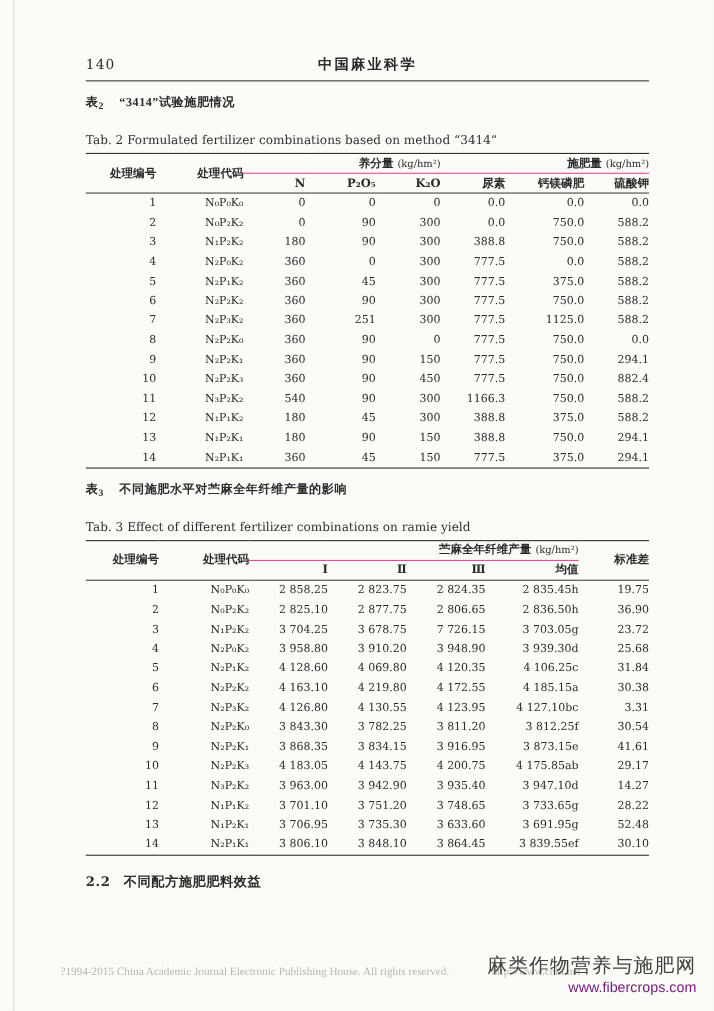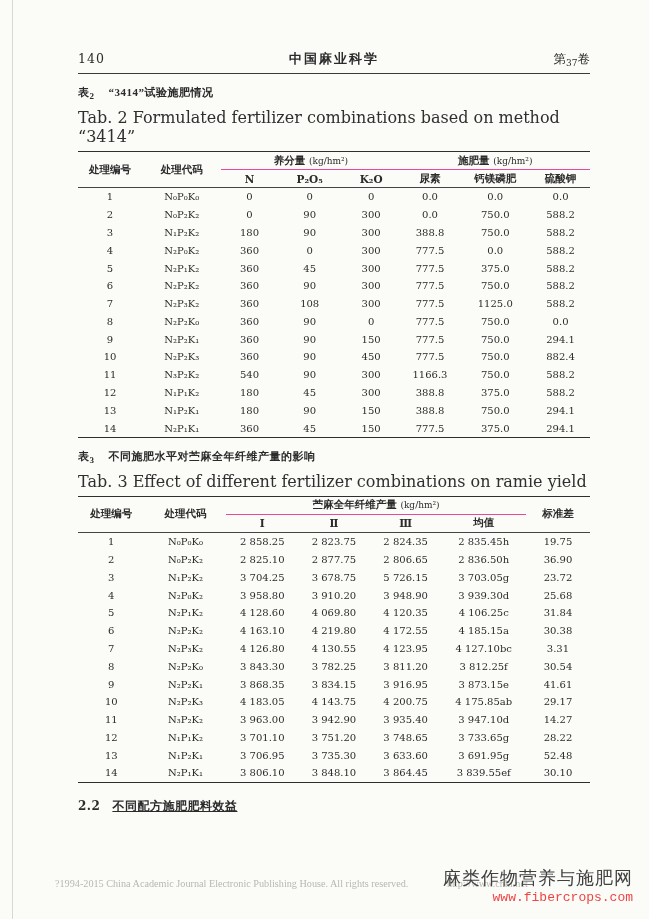--- a/index.html
+++ b/index.html
@@ -17,54 +17,53 @@
   .runhead .journal { text-align:center; font-weight:600; letter-spacing:2px; font-size:13px; }
   .runhead .volume { text-align:right; }
   .head-rule { border-bottom:1.2px solid #3a3a3a; margin-top:5px; }
 
   .subnum { font-size:9px; vertical-align:-3px; }
 
   .intro { margin-top:11px; font-size:12.5px; font-weight:600; letter-spacing:0.5px; }
 
   .cap-zh { margin-top:11px; font-size:11px; font-weight:700; letter-spacing:0.5px;font-family:Liberation Serif, serif; }
   .cap-zh .cap-title { margin-left:14px; }
-  .cap-en { margin-top:7px; font-size:16px; color:#2f2f2f; }
-
-  table { width:100%; border-collapse:collapse; margin-top:5px; text-align:center;
+  .cap-en { margin-top:20px; font-size:11px; color:#2f2f2f; }
+
+  table { width:100%; border-collapse:collapse; margin-top:5px; text-align:right;
           border-top:1.5px solid #2e2e2e; border-bottom:1.5px solid #2e2e2e; }
   thead { border-bottom:1px solid #444; }
   thead th { font-weight:600; font-size:10.5px; padding:1.5px 0; vertical-align:middle; }
   thead th.group { border-bottom:1px solid #ec4899; font-weight:600; }
   thead th .unit { font-weight:400; font-size:9px; }
   tbody td { font-size:10px; padding:2.4px 0; line-height:13px; white-space:nowrap; }
 
   .section-head { margin-top:15px; font-size:12px; font-weight:700; letter-spacing:0.5px; }
-  .section-head .sec-title { margin-left:12px;text-decoration:underline; }
+  .section-head .sec-title { margin-left:12px; }
   .body-para { margin-top:5px; font-size:11.8px; line-height:1.78; text-align:justify; text-indent:2em; letter-spacing:0.3px; }
   .body-para sup { font-size:8px; }
 
   .footer-copy { position:absolute; left:55px; top:878px; font-size:10.2px; color:#b7b7b2;
                  font-family:"Liberation Serif",serif; white-space:nowrap; }
   .footer-copy .cnki-url { margin-left:36px; color:#b7b7b2; text-decoration:none; }
   .watermark { position:absolute; right:16px; top:866px; text-align:right; color:#dddd d8; }
   .wm1 { font-size:18px; color:#404040; letter-spacing:1px;font-family:Liberation Mono, monospace; }
-  .wm2 { font-size:13px; color:#ef4444; font-family:Liberation Mono, monospace; }
+  .wm2 { font-size:13px; color:#701a75; font-family:Liberation Sans, sans-serif; }
 </style>
 </head>
 <body>
 
 <div class="page">
   <div class="scan-edge"></div>
 
   <div class="content">
 
     <div class="runhead">
       <span class="pageno">140</span>
       <span class="journal">中国麻业科学</span>
-      <span class="volume"><span>第</span><span class="subnum">37</span><span>卷</span></span>
     </div>
     <div class="head-rule"></div>
 
 
     <div class="cap-zh">
       <span>表</span><span class="subnum">2</span><span class="cap-title">“3414”试验施肥情况</span>
     </div>
     <div class="cap-en">Tab. 2   Formulated fertilizer combinations based on method “3414”</div>
 
     <table>
@@ -152,21 +151,21 @@
             <td>90</td>
             <td>300</td>
             <td>777.5</td>
             <td>750.0</td>
             <td>588.2</td>
           </tr>
           <tr>
             <td>7</td>
             <td>N₂P₃K₂</td>
             <td>360</td>
-            <td>108</td>
+            <td>251</td>
             <td>300</td>
             <td>777.5</td>
             <td>1125.0</td>
             <td>588.2</td>
           </tr>
           <tr>
             <td>8</td>
             <td>N₂P₂K₀</td>
             <td>360</td>
             <td>90</td>
@@ -284,21 +283,21 @@
             <td>2 877.75</td>
             <td>2 806.65</td>
             <td>2 836.50h</td>
             <td>36.90</td>
           </tr>
           <tr>
             <td>3</td>
             <td>N₁P₂K₂</td>
             <td>3 704.25</td>
             <td>3 678.75</td>
-            <td>5 726.15</td>
+            <td>7 726.15</td>
             <td>3 703.05g</td>
             <td>23.72</td>
           </tr>
           <tr>
             <td>4</td>
             <td>N₂P₀K₂</td>
             <td>3 958.80</td>
             <td>3 910.20</td>
             <td>3 948.90</td>
             <td>3 939.30d</td>

